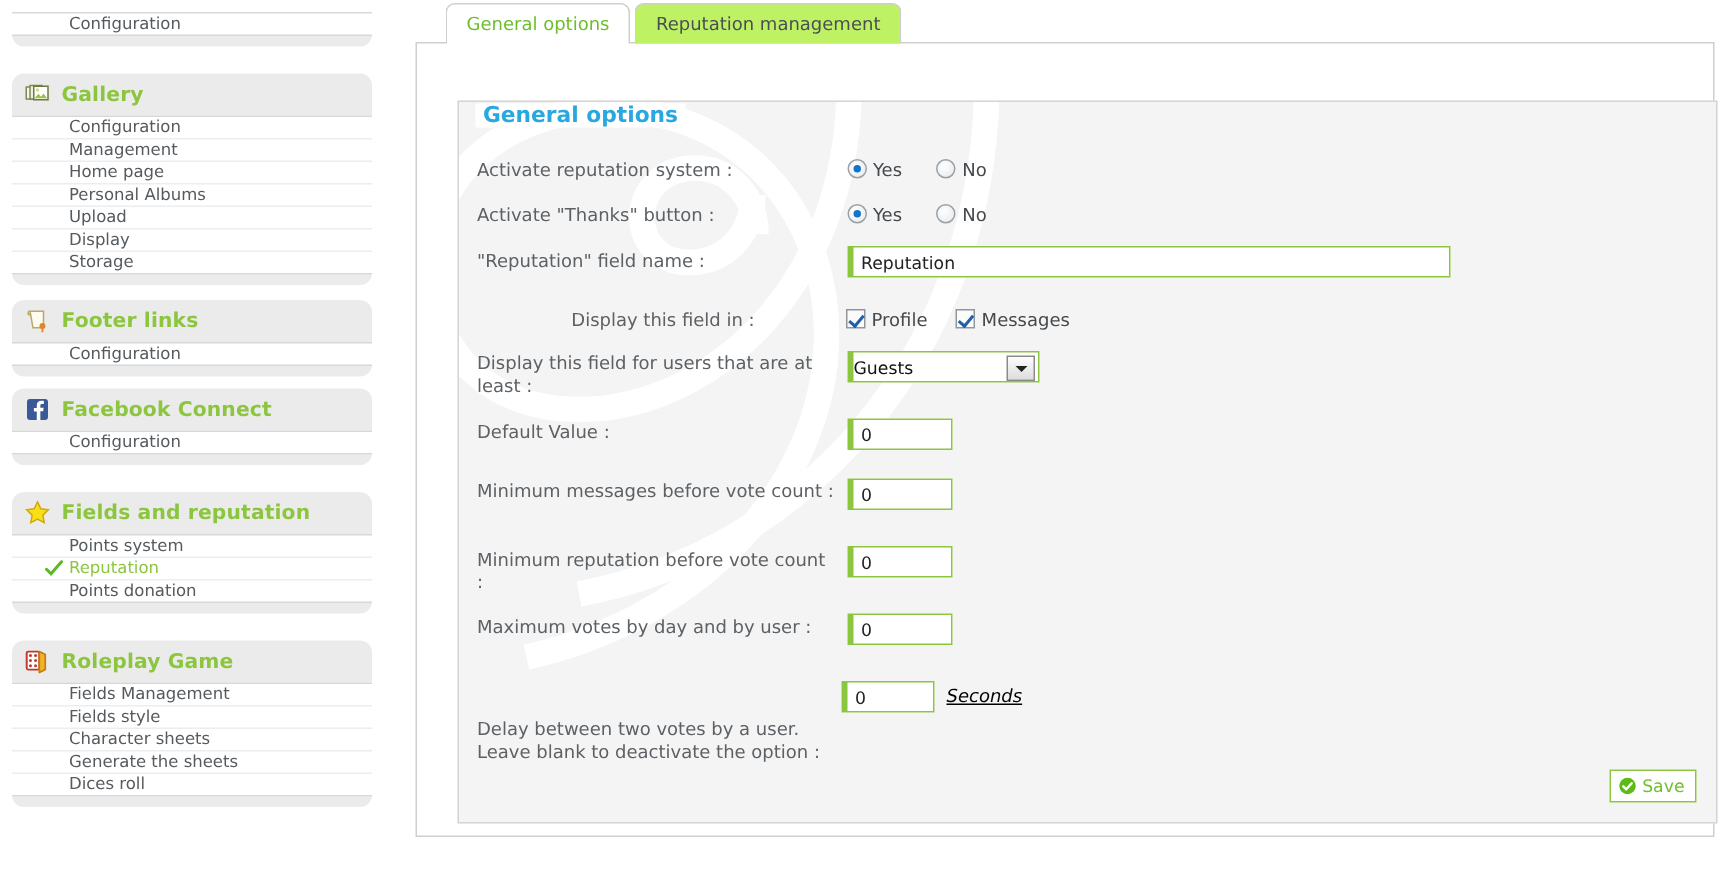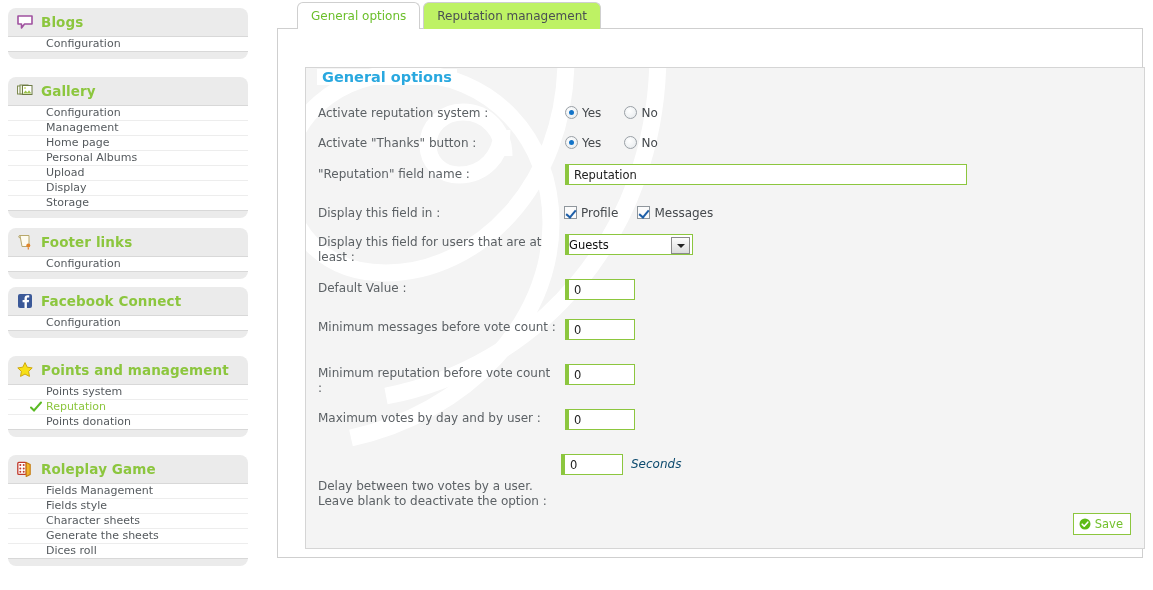--- a/index.html
+++ b/index.html
@@ -200,21 +200,21 @@
     box-sizing: border-box;
   }
   .cbx.on::after {
     content: "";
     position: absolute; left: 3px; top: 1px;
     width: 4px; height: 8px;
     border: solid #1e5fa8;
     border-width: 0 2px 2px 0;
     transform: rotate(40deg);
   }
-  .units { font-size: 12px; color: #0c4a6e; font-style: italic; }
+  .units { font-size: 12px; color: #000000; font-style: italic; text-decoration: underline; }
 
   
   #save {
     position: absolute; right: 13px; bottom: 13px;
     border: 1px solid #8cc63e;
     background: #ffffff;
     height: 20px;
     display: flex; align-items: center; gap: 4px;
     padding: 0 7px 0 5px;
     cursor: pointer;
@@ -223,28 +223,20 @@
   #save .lbl { color: #72c02c; font-size: 11.5px; }
 </style>
 </head>
 <body>
 
 <div id="root">
 
   <div id="sidebar">
 
     <div class="block">
-      <div class="block-head">
-        <span>
-          <svg class="icn" viewBox="0 0 18 18">
-              <path d="M2 3h14v8H8.5L5.5 15v-4H2z" fill="#ffffff" stroke="#a052a0" stroke-width="1.6" stroke-linejoin="round"></path>
-            </svg>
-        </span>
-        <span class="block-title">Blogs</span>
-      </div>
       <div class="block-rows">
         <div class="row">Configuration</div>
       </div>
     </div>
 
     <div class="block" style="margin-top:18px">
       <div class="block-head">
         <span>
           <svg class="icn" viewBox="0 0 18 18">
             <rect x="1.5" y="4" width="7" height="8" fill="#f7f7ef" stroke="#7d8a50" stroke-width="1"></rect>
@@ -299,21 +291,21 @@
       </div>
     </div>
 
     <div class="block" style="margin-top:18px">
       <div class="block-head">
         <span>
           <svg class="icn" viewBox="0 0 18 18">
             <path d="M9 1.6l2.2 4.6 5 .7-3.6 3.5.86 5-4.46-2.35L4.54 15.4l.86-5L1.8 6.9l5-.7z" fill="#f7e017" stroke="#cfa90e" stroke-width="1"></path>
           </svg>
         </span>
-        <span class="block-title">Points and management</span>
+        <span class="block-title">Fields and reputation</span>
       </div>
       <div class="block-rows">
         <div class="row">Points system</div>
         <div class="row active">
           <span class="tick">
             <svg viewBox="0 0 12 12" width="12" height="12">
                 <path d="M1 6.5l3 3L11 1.5" fill="none" stroke="#5aba24" stroke-width="2" stroke-linecap="round"></path>
               </svg>
           </span>
           <span>Reputation</span>
@@ -393,21 +385,21 @@
             <span class="radio"></span>
             <span>No</span>
           </label>
         </div>
 
         <div class="frow" style="left:12px; top:99px;">
           <span class="flabel">"Reputation" field name :</span>
         </div>
         <input class="txt fctl" style="left: 259px; top: 96px; width: 402px;" type="text" value="Reputation">
 
-        <div class="frow" style="left:12px; top:138px;">
+        <div class="frow" style="left:12px; top:138px;text-align:center;">
           <span class="flabel">Display this field in :</span>
         </div>
         <div class="fctl" style="left:258px; top:136px;">
           <label class="opt">
             <span class="cbx on"></span>
             <span>Profile</span>
           </label>
           <label class="opt" style="margin-left:14px">
             <span class="cbx on"></span>
             <span>Messages</span>

